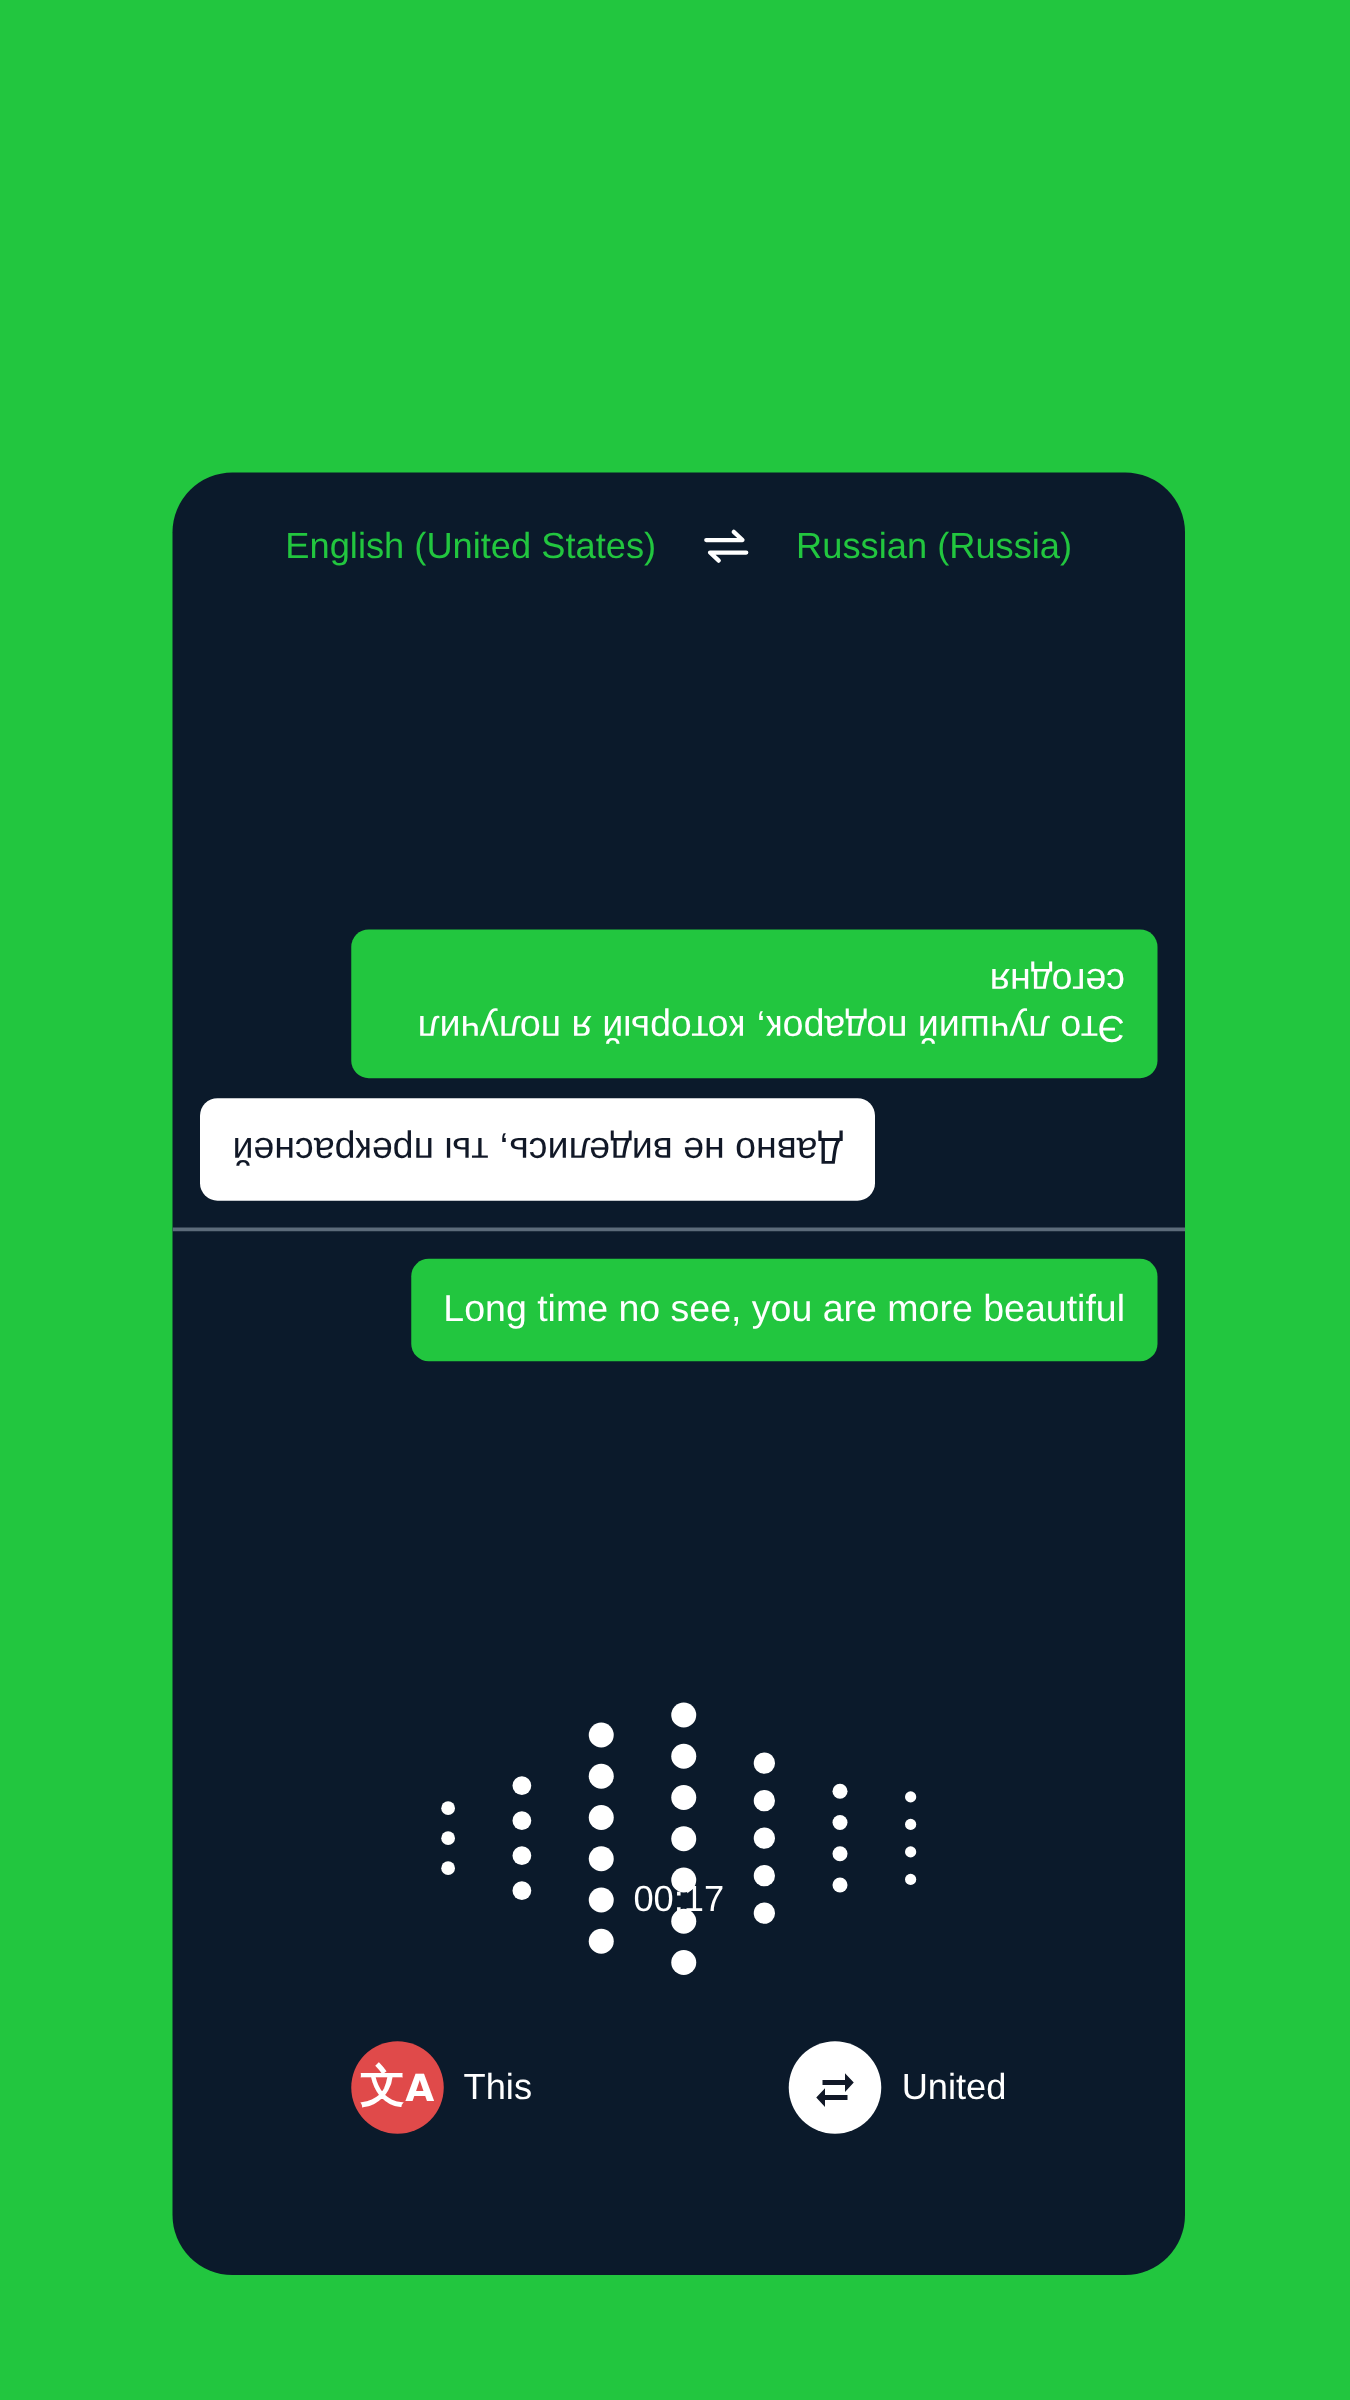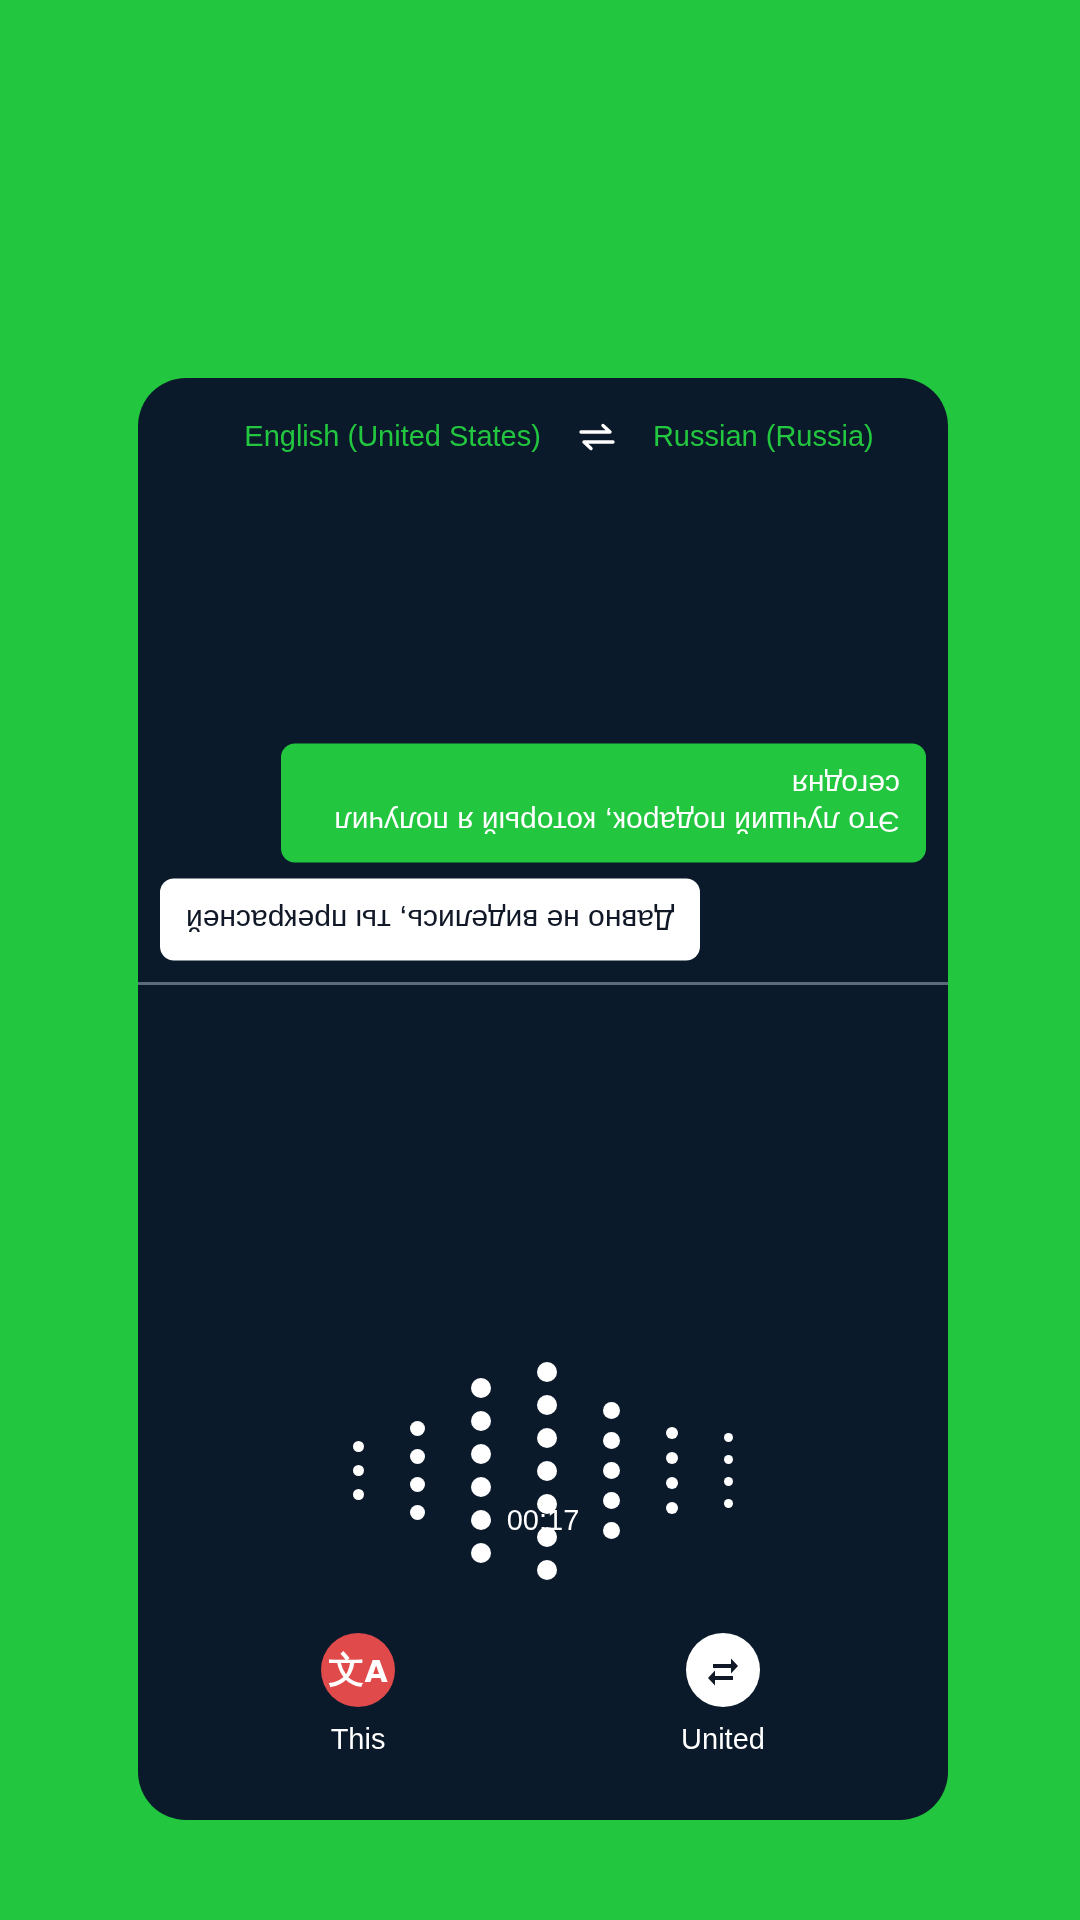--- a/index.html
+++ b/index.html
@@ -33,22 +33,23 @@
     left:138px; top:378px;
     width:810px; height:1442px;
     background:#0B1A2B;
     border-radius:48px;
     overflow:hidden;
   }
 
   
   .lang-bar {
     position:absolute;
-    top:42px; left:16px; width:810px;
-    display:flex;
+    top:42px; left:0; width:810px;
+    display:flex;
+    align-items:center;
     justify-content:center;
     gap:34px;
   }
   .lang-chip {
     color:#22C63F;
     font-size:29px;
     font-weight:400;
     white-space:nowrap;
   }
   .swap-icon {
@@ -145,21 +146,21 @@
   .controls {
     position:absolute;
     top:1255px; left:0; width:810px;
     display:flex;
     align-items:flex-start;
     justify-content:space-around;
     padding:0 40px;
   }
   .ctrl {
     display:flex;
-    flex-direction:column;
+    flex-direction:row;
     align-items:center;
     gap:16px;
   }
   .ctrl-circle {
     width:74px; height:74px;
     border-radius:50%;
     display:flex; align-items:center; justify-content:center;
   }
   .ctrl-circle.white { background:#ffffff; }
   .ctrl-circle.red   { background:#E04A4A; }
@@ -204,20 +205,23 @@
         <div class="row left">
           <div class="bubble green">Это лучший подарок, который я получил сегодня</div>
         </div>
       </div>
     </div>
 
     <div class="divider"></div>
 
     <div class="pane pane-bottom">
       <div class="msgs">
+        <div class="row right">
+          <div class="bubble green">Long time no see, you are more beautiful</div>
+        </div>
       </div>
     </div>
 
 
     <div class="wave" id="wave">
         <div class="wave-col" style="gap: 13px;">
           <div class="wave-dot" style="width: 11px; height: 11px; background: rgb(255, 255, 255);"></div>
           <div class="wave-dot" style="width: 11px; height: 11px; background: rgb(255, 255, 255);"></div>
           <div class="wave-dot" style="width: 11px; height: 11px; background: rgb(255, 255, 255);"></div>
         </div>

